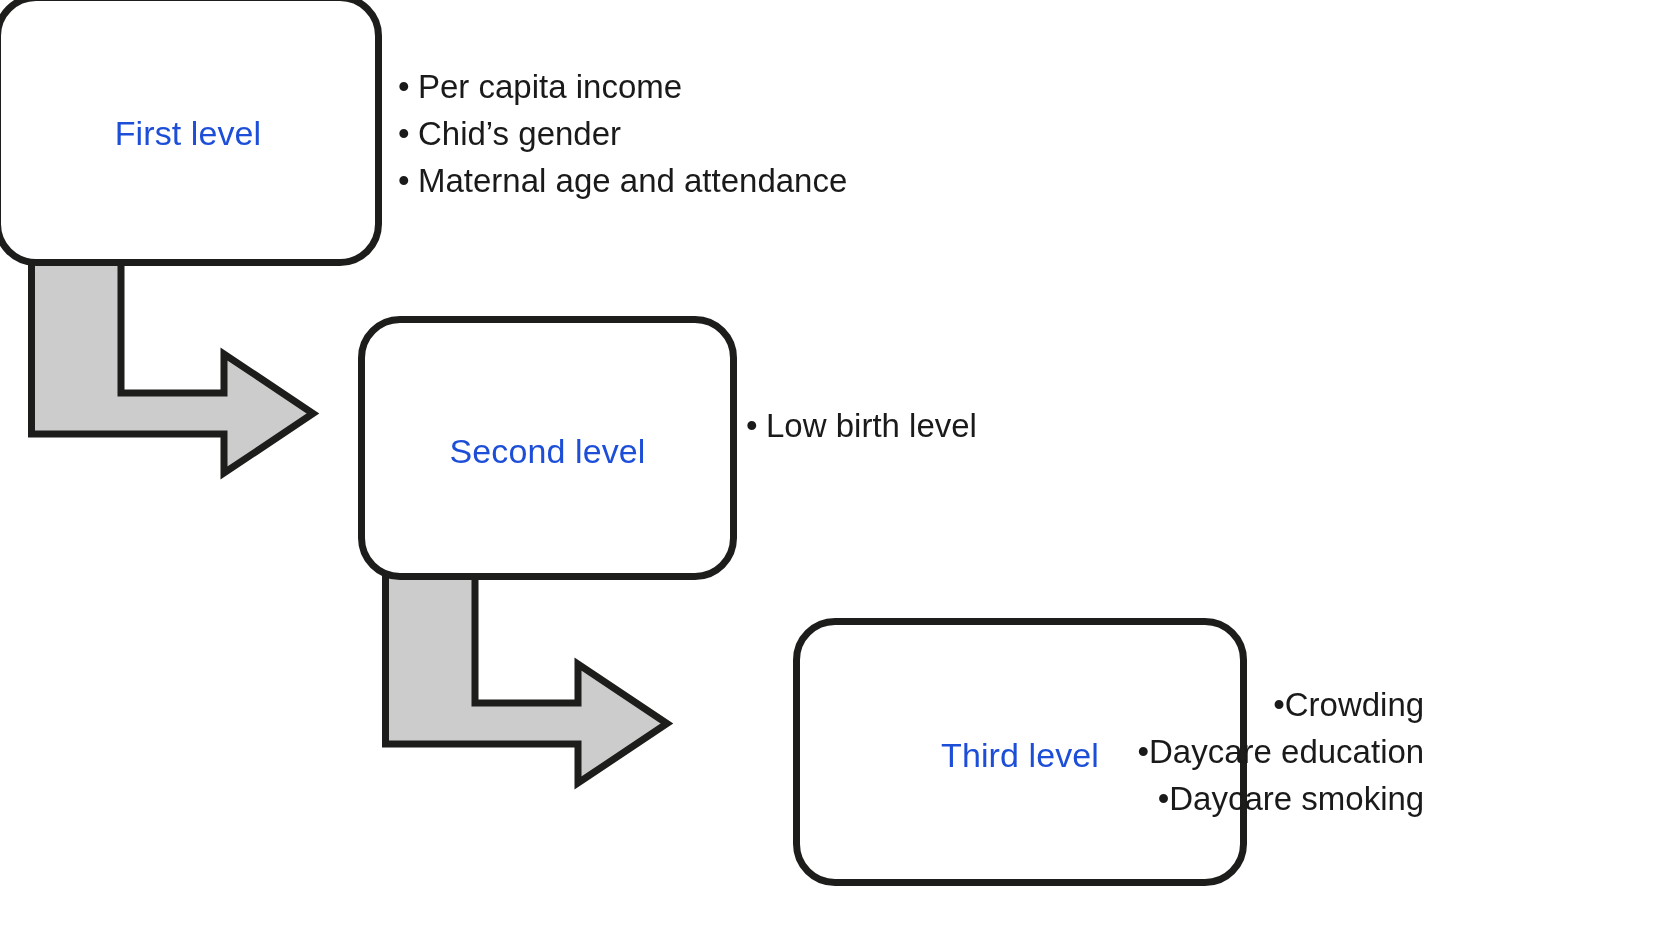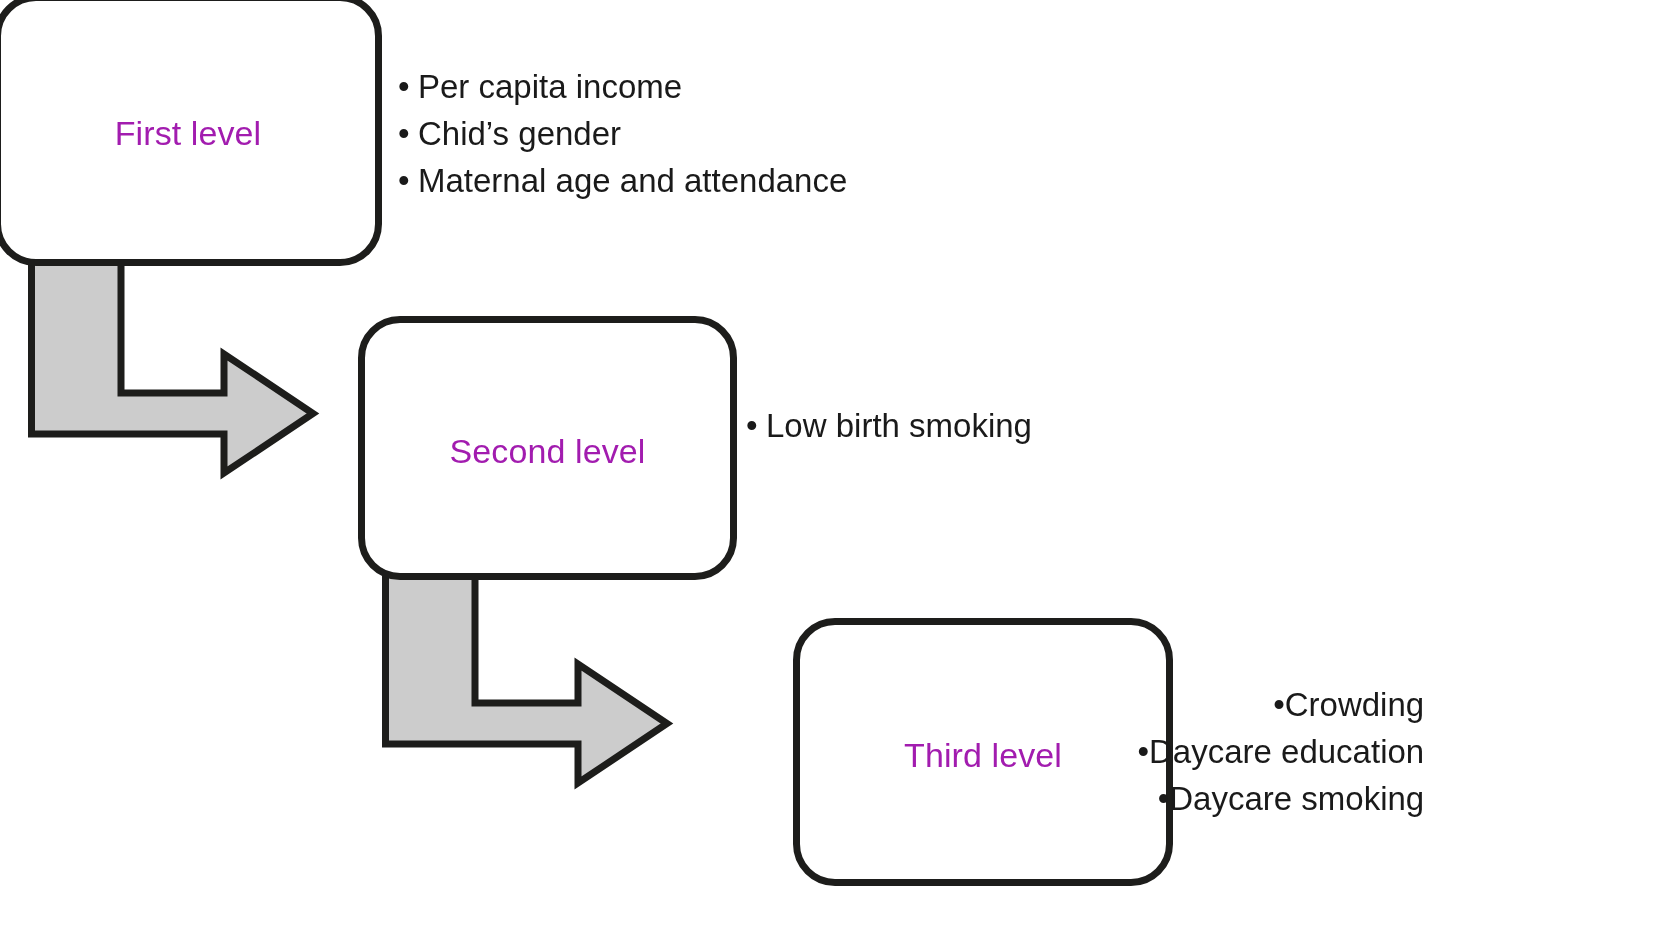--- a/index.html
+++ b/index.html
@@ -28,30 +28,30 @@
     border: 7px solid #1d1d1b;
     border-radius: 42px;
     display: flex;
     align-items: center;
     justify-content: center;
     z-index: 4;
   }
   .level-box-label {
     font-size: 34px;
     font-weight: 400;
-    color: #a21caf;
+    color: #1d4ed8;
     letter-spacing: 0.1px;
     white-space: nowrap;
   }
 
   #box-first  { left: -6px;  top: -6px;  width: 388px; height: 272px; }
   #box-first .level-box-label  { transform: translateY(3px); }
   #box-second { left: 358px; top: 316px; width: 379px; height: 264px; }
   #box-second .level-box-label { transform: translateY(3px); }
-  #box-third  { left: 793px; top: 618px; width: 380px; height: 268px; }
+  #box-third  { left: 793px; top: 618px; width: 454px; height: 268px; }
   #box-third .level-box-label  { transform: translateY(3px); }
 
   
   .bullet-list {
     position: absolute;
     z-index: 5;
     list-style: none;
     margin: 0;
     padding: 0;
     white-space: nowrap;
@@ -114,21 +114,21 @@
              L 3.5 176
              Z" fill="#cccccc" stroke="#1d1d1b" stroke-width="7" stroke-linejoin="miter" stroke-miterlimit="10"></path>
   </svg>
 
   <div class="level-box" id="box-second">
     <span class="level-box-label">Second level</span>
   </div>
 
   <ul class="bullet-list" id="list-second">
     <li>
-      <span class="bullet-dot">•</span><span>Low birth smoking</span>
+      <span class="bullet-dot">•</span><span>Low birth level</span>
     </li>
   </ul>
 
   <svg class="elbow-arrow" id="arrow-two" viewBox="0 0 296 232" width="296" height="232">
     <path d="M 3.5 3.5
              L 93 3.5
              L 93 135
              L 196 135
              L 196 96
              L 285 155.5

